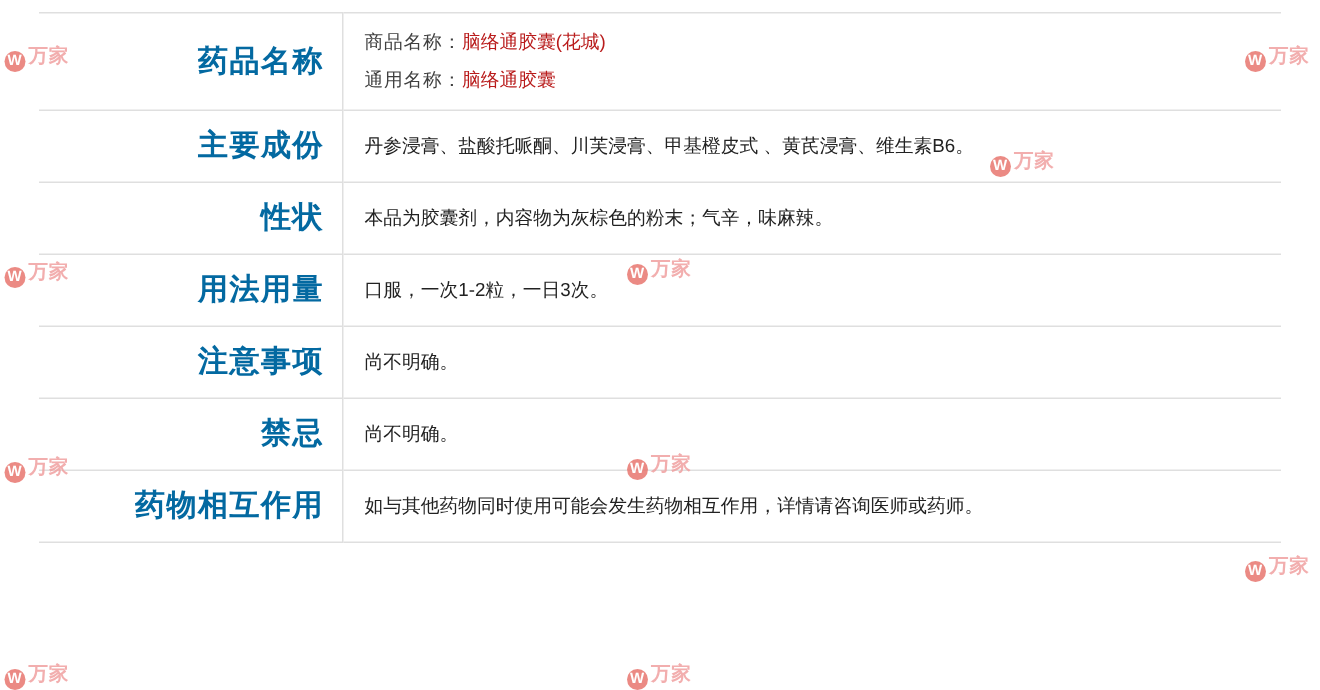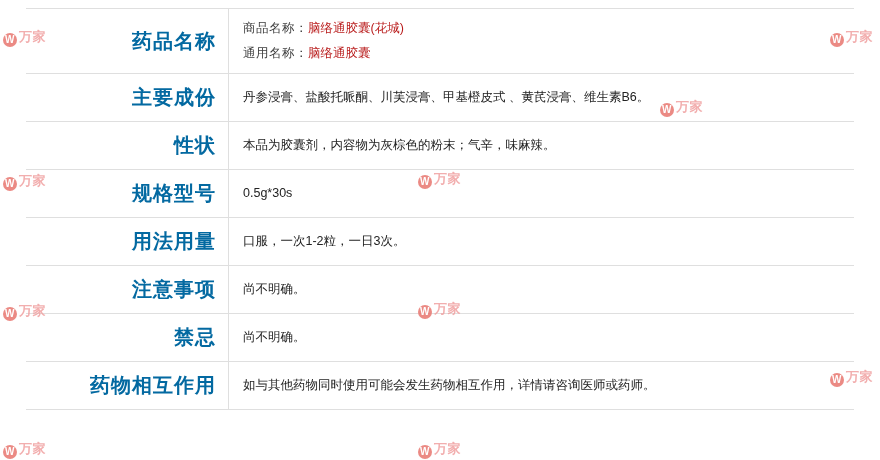--- a/index.html
+++ b/index.html
@@ -120,24 +120,20 @@
       <th>主要成份</th>
       <td>丹参浸膏、盐酸托哌酮、川芙浸膏、甲基橙皮式 、黄芪浸膏、维生素B6。</td>
     </tr>
 
     <tr>
       <th>性状</th>
       <td>本品为胶囊剂，内容物为灰棕色的粉末；气辛，味麻辣。</td>
     </tr>
 
 
-    <tr>
-      <th>规格型号</th>
-      <td>0.5g*30s</td>
-    </tr>
 
     <tr>
       <th>用法用量</th>
       <td>口服，一次1-2粒，一日3次。</td>
     </tr>
 
 
     <tr>
       <th>注意事项</th>
       <td>尚不明确。</td>

